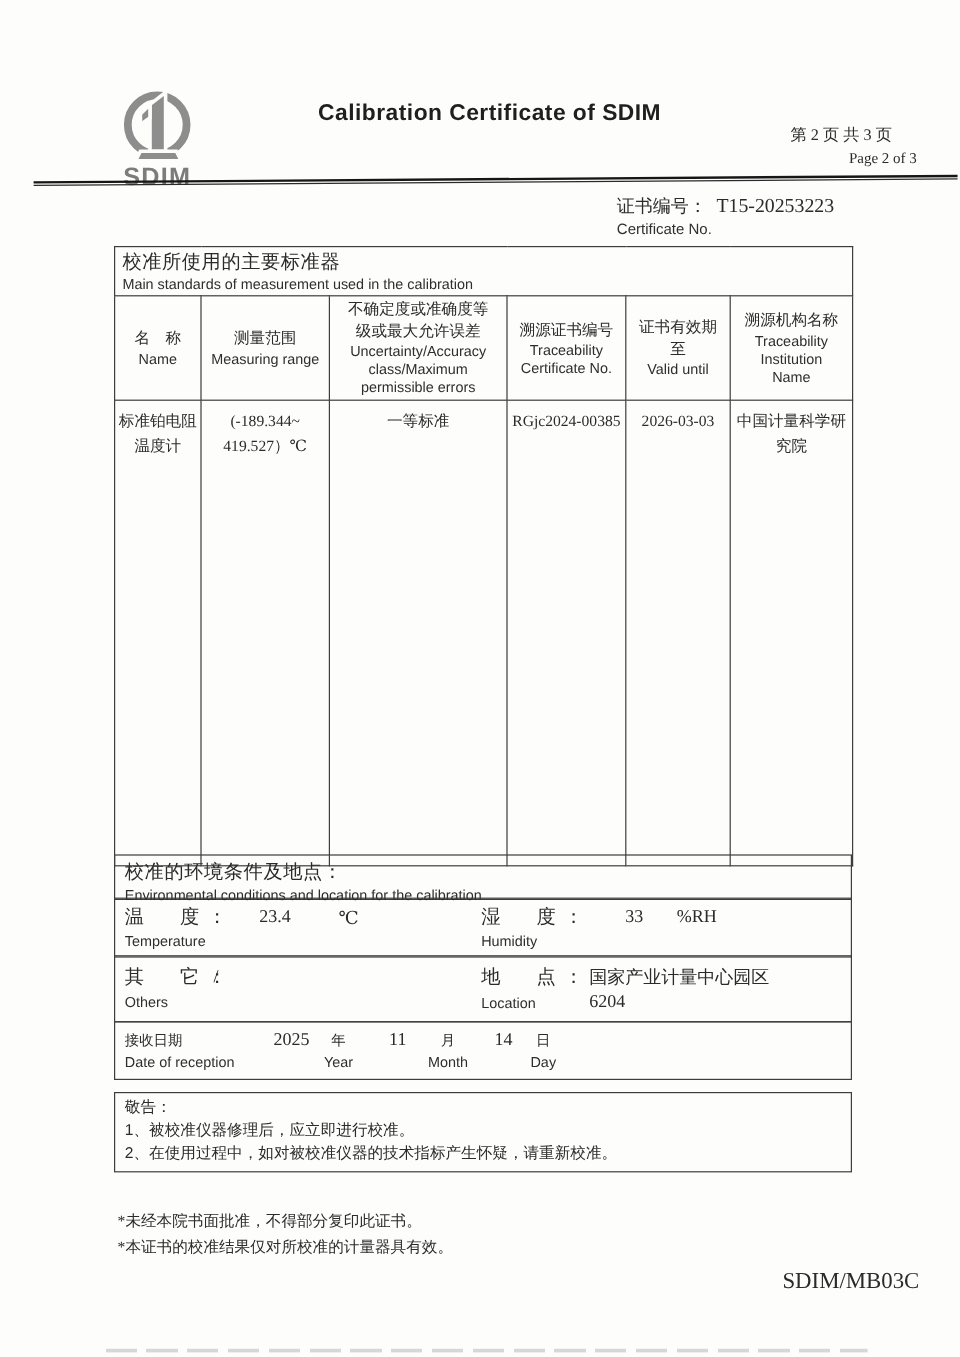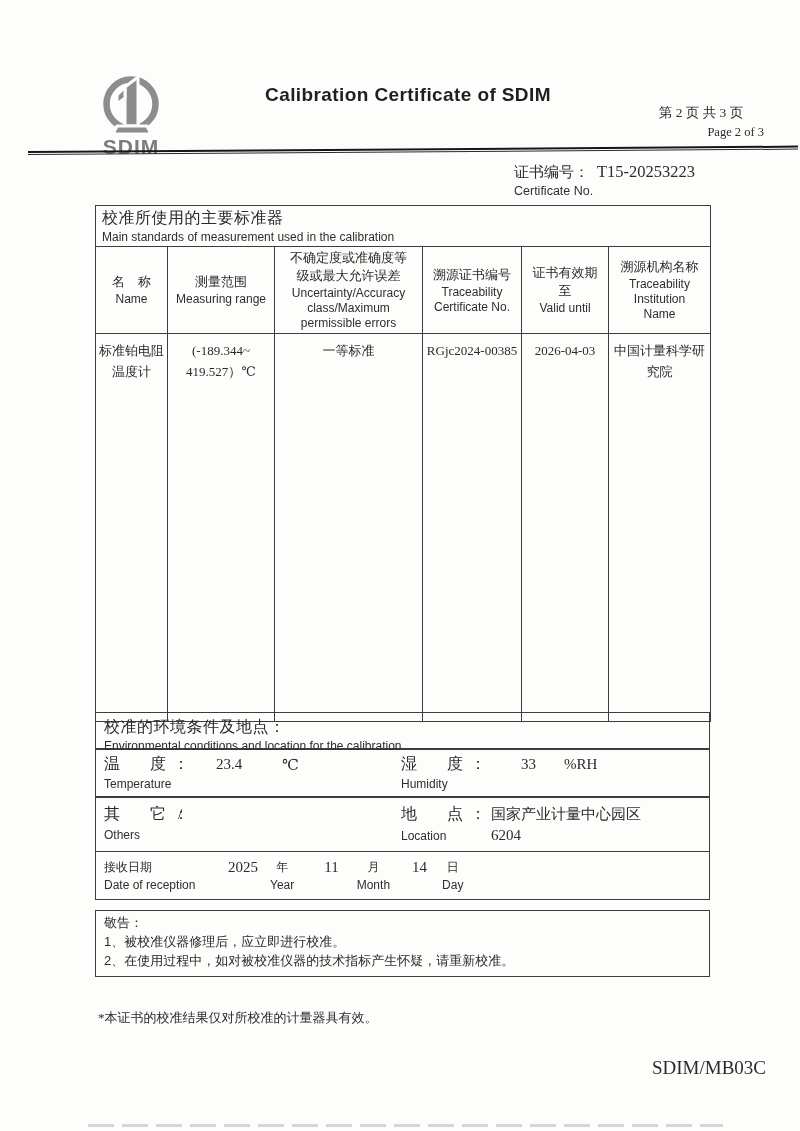--- a/index.html
+++ b/index.html
@@ -179,21 +179,21 @@
 Name</div>
     </td>
   </tr>
   <tr style="height:388px">
     <td class="datacell pl">标准铂电阻
 温度计</td>
     <td class="datacell pl">(-189.344~
 419.527）℃</td>
     <td class="datacell pl">一等标准</td>
     <td class="datacell pl">RGjc2024-00385</td>
-    <td class="datacell pl">2026-04-03</td>
+    <td class="datacell pl">2026-03-03</td>
     <td class="datacell pl">中国计量科学研
 究院</td>
   </tr>
 </tbody>
   </table>
 
 <div class="lower">
 
   <div class="lrow env-title">
     <div class="zh">校准的环境条件及地点：</div>
@@ -246,18 +246,19 @@
   </div>
 </div>
 
 <div class="notice">
   <div class="t">敬告：</div>
   <p>1、被校准仪器修理后，应立即进行校准。</p>
   <p>2、在使用过程中，如对被校准仪器的技术指标产生怀疑，请重新校准。</p>
 </div>
 
 <div class="footnotes">
+  <div>*未经本院书面批准，不得部分复印此证书。</div>
   <div>*本证书的校准结果仅对所校准的计量器具有效。</div>
 </div>
 
 <div class="formcode">SDIM/MB03C</div>
 
 <div class="scan-edge"></div>
 
 </body></html>

